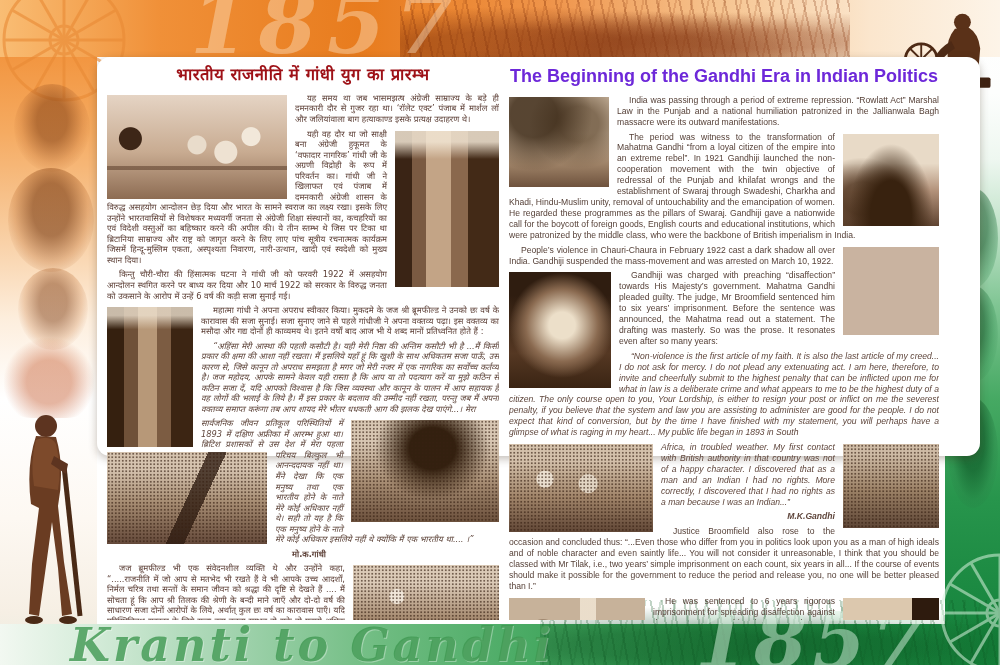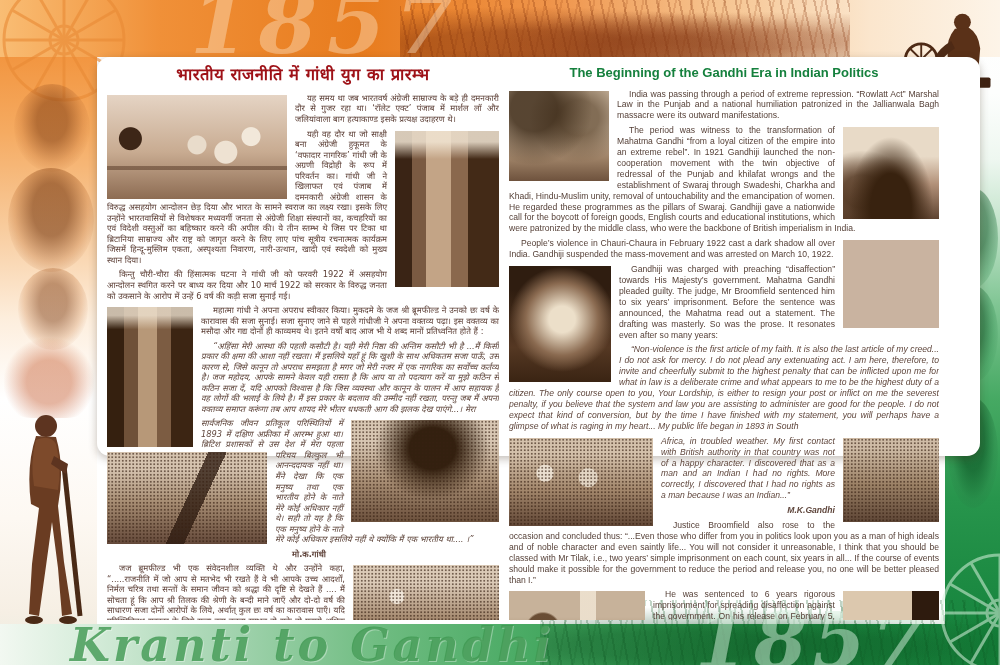--- a/index.html
+++ b/index.html
@@ -53,21 +53,21 @@
   .statue-walk{position:absolute;left:6px;top:404px;width:88px;height:228px;z-index:3;}
 
   
   .panel{position:absolute;left:97px;top:57px;width:851px;height:399px;z-index:5;background:#fff;border-radius:13px;
     box-shadow:0 3px 8px rgba(60,40,20,.30);padding-left:32px;}
   .col{position:absolute;top:3px;height:560px;overflow:hidden;text-align:justify;}
   .col-hi{left:10px;width:392px;font-family:"DejaVu Sans",sans-serif;font-size:8.3px;line-height:1.27;color:#5c3f36;}
   .col-en{left:412px;width:430px;font-family:"Liberation Sans",sans-serif;font-size:8.6px;line-height:1.27;color:#564138;}
   .title{font-weight:bold;text-align:center;margin:5px 0 7px;text-indent:0;}
   .title-hi{font-size:16.5px;color:#9e1117;letter-spacing:.5px;}
-  .title-en{font-size:13px;color:#15803d;}
+  .title-en{font-size:18px;color:#6d28d9;}
   .col p{margin:0 0 4px;text-indent:12px;}
   .col p.quote{font-style:italic;color:#5f463c;}
   .col p.noindent{text-indent:0;}
   .sig{font-weight:bold;text-align:right;font-style:normal;}
   .sig-hi{margin:0 26px 5px 0;text-align:center;}
   .sig-en{margin:0 104px 5px 0;}
 
   
   .ph{position:relative;overflow:hidden;background-color:#c9b3a0;}
   .fl{float:left;margin:2px 8px 3px 0;}
@@ -209,21 +209,21 @@
     <path d="M48 52 L62 60 L60 70 L45 60 Z" fill="#5d3420"></path>
     <ellipse cx="28" cy="216" rx="9" ry="4" fill="#4a2a16"></ellipse>
     <ellipse cx="62" cy="216" rx="9" ry="4" fill="#4a2a16"></ellipse>
   </svg>
 
   <div class="panel">
 
     <div class="col col-hi">
       <div class="title title-hi">भारतीय राजनीति में गांधी युग का प्रारम्भ</div>
       <div class="ph ph-court fl"></div>
-      <p>यह समय था जब भारतवर्ष अंग्रेजी साम्राज्य के बड़े ही दमनकारी दौर से गुजर रहा था। ‘रॉलेट एक्ट’ पंजाब में मार्शल लॉ और जलियांवाला बाग हत्याकाण्ड इसके प्रत्यक्ष उदाहरण थे।</p>
+      <p>यह समय था जब भासमझत्ष अंग्रेजी साम्राज्य के बड़े ही दमनकारी दौर से गुजर रहा था। ‘रॉलेट एक्ट’ पंजाब में मार्शल लॉ और जलियांवाला बाग हत्याकाण्ड इसके प्रत्यक्ष उदाहरण थे।</p>
       <div class="ph ph-street1 fr"></div>
       <p>यही वह दौर था जो साक्षी बना अंग्रेजी हुकूमत के ‘वफादार नागरिक’ गांधी जी के अग्रणी विद्रोही के रूप में परिवर्तन का। गांधी जी ने खिलाफत एवं पंजाब में दमनकारी अंग्रेजी शासन के विरुद्ध असहयोग आन्दोलन छेड़ दिया और भारत के सामने स्वराज का लक्ष्य रखा। इसके लिए उन्होंने भारतवासियों से विशेषकर मध्यवर्गी जनता से अंग्रेजी शिक्षा संस्थानों का, कचहरियों का एवं विदेशी वस्तुओं का बहिष्कार करने की अपील की। ये तीन स्तम्भ थे जिस पर टिका था ब्रिटानिया साम्राज्य और राष्ट्र को जागृत करने के लिए लाए पांच सूत्रीय रचनात्मक कार्यक्रम जिसमें हिन्दू-मुस्लिम एकता, अस्पृश्यता निवारण, नारी-उत्थान, खादी एवं स्वदेशी को मुख्य स्थान दिया।</p>
       <p>किन्तु चौरी-चौरा की हिंसात्मक घटना ने गांधी जी को फरवरी 1922 में असहयोग आन्दोलन स्थगित करने पर बाध्य कर दिया और 10 मार्च 1922 को सरकार के विरुद्ध जनता को उकसाने के आरोप में उन्हें 6 वर्ष की कड़ी सजा सुनाई गई।</p>
       <div class="ph ph-street2 fl"></div>
       <p>महात्मा गांधी ने अपना अपराध स्वीकार किया। मुकदमे के जज श्री ब्रूमफील्ड ने उनको छः वर्ष के कारावास की सजा सुनाई। सजा सुनाए जाने से पहले गांधीजी ने अपना वक्तव्य पढ़ा। इस वक्तव्य का मसौदा और गद्य दोनों ही काव्यमय थे। इतने वर्षों बाद आज भी ये शब्द मानों प्रतिध्वनित होते हैं :</p>
       <p class="quote">“अहिंसा मेरी आस्था की पहली कसौटी है। यही मेरी निष्ठा की अन्तिम कसौटी भी है ...मैं किसी प्रकार की क्षमा की आशा नहीं रखता। मैं इसलिये यहाँ हूं कि खुशी के साथ अधिकतम सजा पाऊँ, उस कारण से, जिसे कानून तो अपराध समझता है मगर जो मेरी नजर में एक नागरिक का सर्वोच्च कर्तव्य है। जज महोदय, आपके सामने केवल यही रास्ता है कि आप या तो पदत्याग करें या मुझे कठिन से कठिन सजा दें, यदि आपको विश्वास है कि जिस व्यवस्था और कानून के पालन में आप सहायक हैं वह लोगों की भलाई के लिये है। मैं इस प्रकार के बदलाव की उम्मीद नहीं रखता, परन्तु जब मैं अपना वक्तव्य समाप्त करूंगा तब आप शायद मेरे भीतर धधकती आग की झलक देख पाएंगे...। मेरा</p>
       <div class="ph ph-elephant fr crowd"></div>
       <div class="ph ph-flagcrowd fl crowd"></div>
       <p class="quote noindent">सार्वजनिक जीवन प्रतिकूल परिस्थितियों में 1893 में दक्षिण अफ्रीका में आरम्भ हुआ था। ब्रिटिश प्रशासकों से उस देश में मेरा पहला परिचय बिल्कुल भी आनन्ददायक नहीं था। मैंने देखा कि एक मनुष्य तथा एक भारतीय होने के नाते मेरे कोई अधिकार नहीं थे। सही तो यह है कि एक मनुष्य होने के नाते मेरे कोई अधिकार इसलिये नहीं थे क्योंकि मैं एक भारतीय था.... ।”</p>
       <p class="sig sig-hi">मो.क.गांधी</p>

